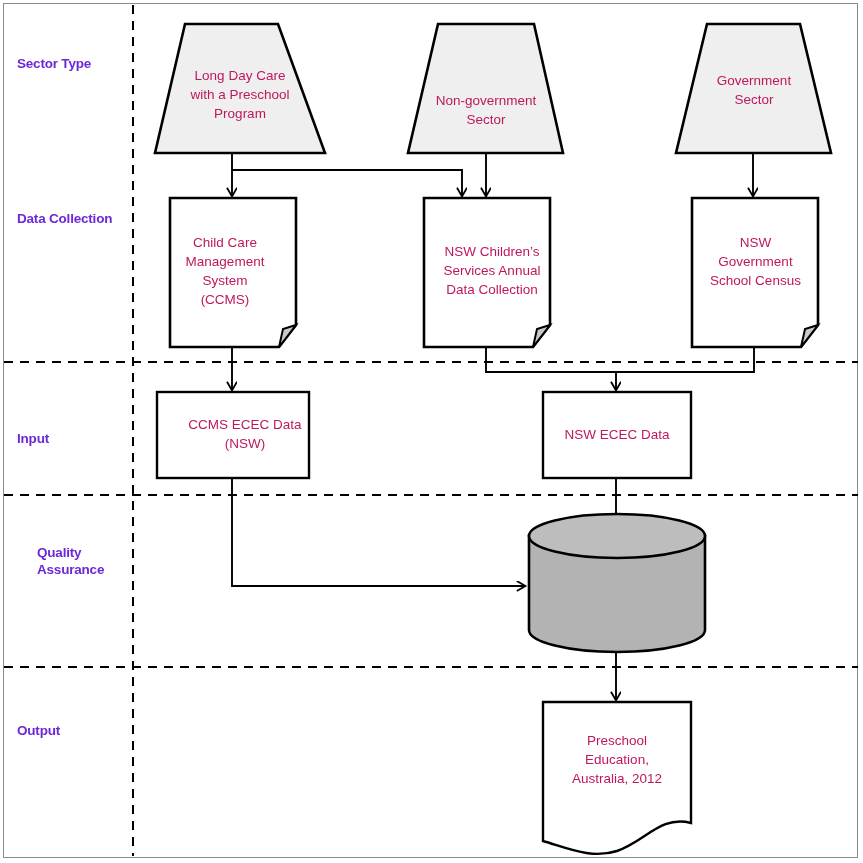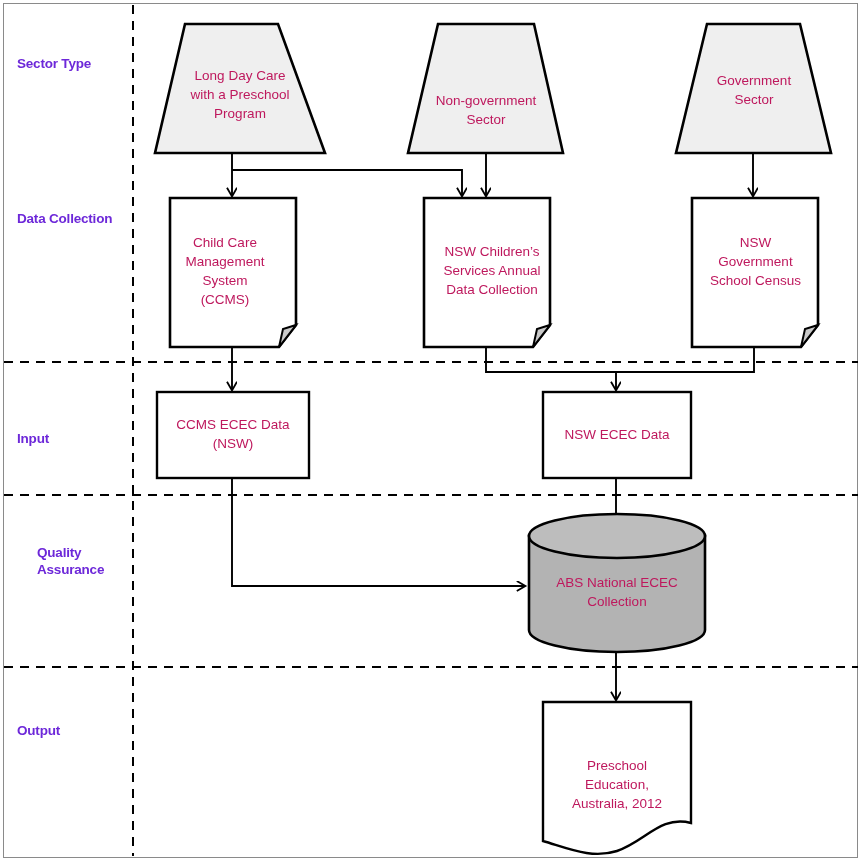--- a/index.html
+++ b/index.html
@@ -141,24 +141,22 @@
 Management
 System
 (CCMS)</div>
   <div class="nodetext" style="left:424px;top:242px;width:114px;margin-left:11px;">NSW Children’s
 Services Annual
 Data Collection</div>
   <div class="nodetext" style="left:692px;top:233px;width:127px;">NSW
 Government
 School Census</div>
 
-  <div class="nodetext" style="left:157px;top:415px;width:152px;">CCMS ECEC Data
+  <div class="nodetext" style="left:169px;top:415px;width:152px;">CCMS ECEC Data
 (NSW)</div>
   <div class="nodetext" style="left:543px;top:425px;width:148px;">NSW ECEC Data</div>
 
-  <div class="nodetext" style="left:529px;top:573px;width:176px;">ABS National ECEC
-Collection</div>
 
-  <div class="nodetext" style="left:543px;top:731px;width:148px;margin-top:25px;">Preschool
+  <div class="nodetext" style="left:543px;top:731px;width:148px;">Preschool
 Education,
 Australia, 2012</div>
 
 </div>
 
 </body></html>

